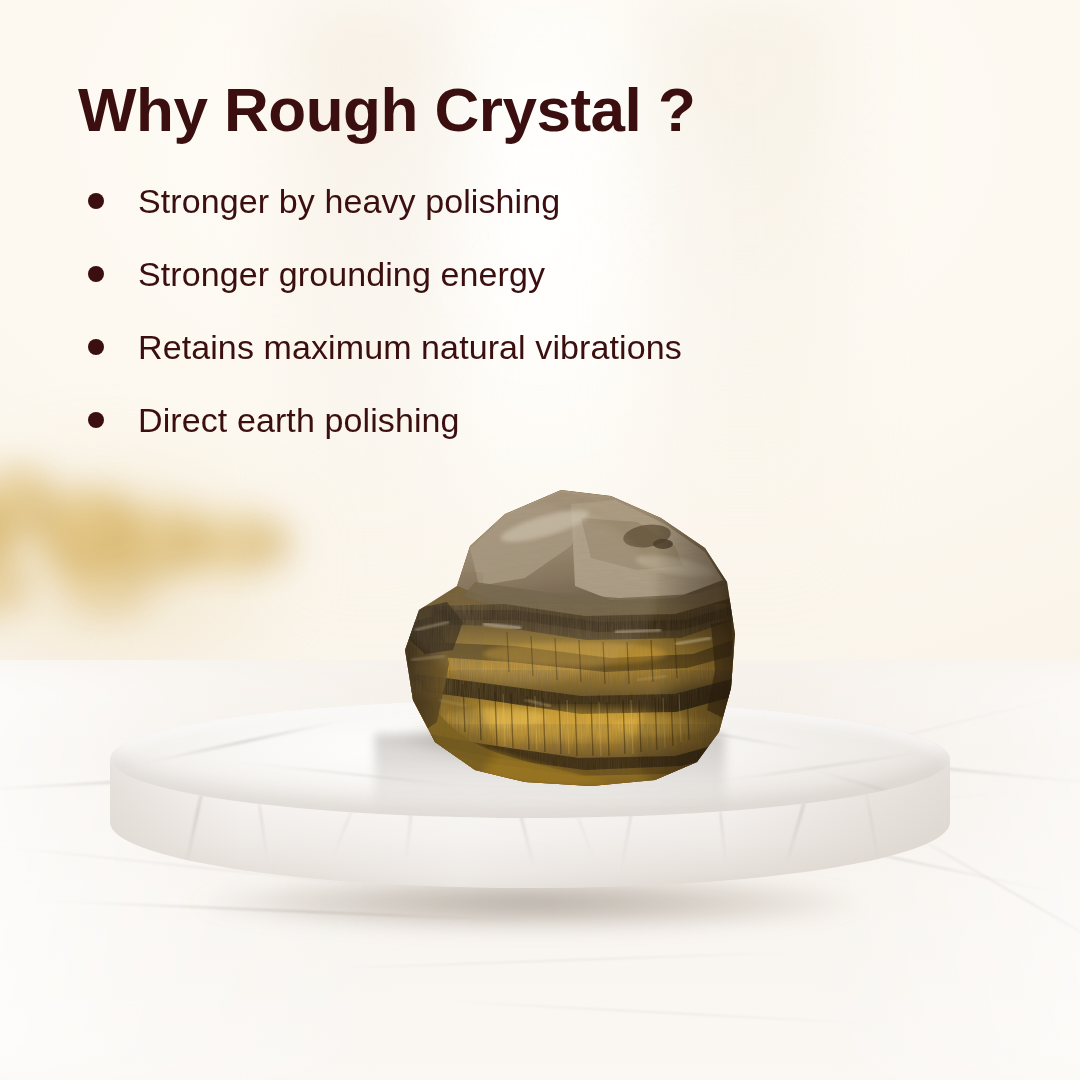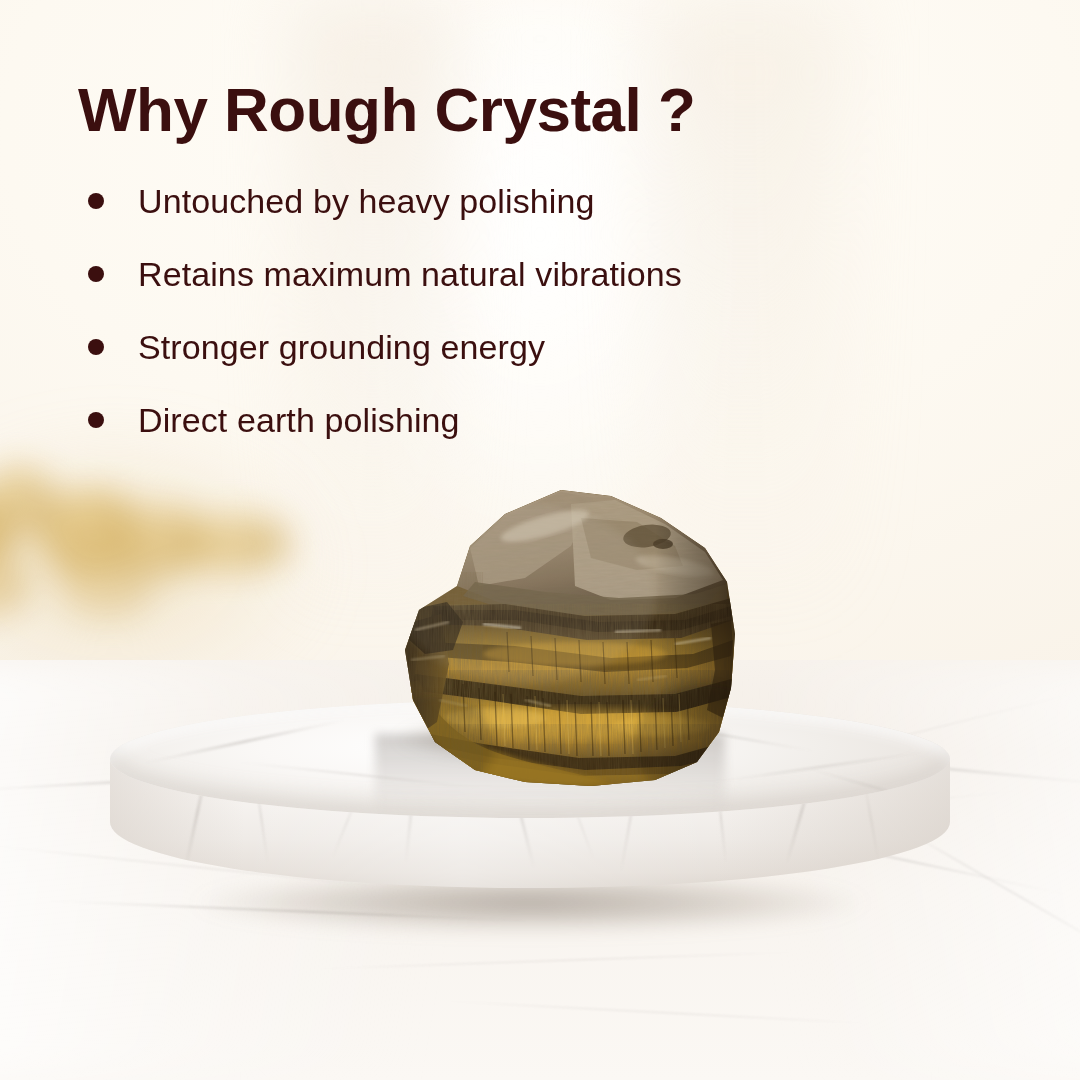--- a/index.html
+++ b/index.html
@@ -500,30 +500,30 @@
       </svg>
     </div>
   </div>
 
   <div class="text-block">
     <h1 class="headline">Why Rough Crystal ?</h1>
 
     <ul class="bullet-list">
       <li class="bullet-item">
         <span class="bullet-dot"></span>
-        <span class="bullet-text">Untouched by heavy polishing</span>
+        <span class="bullet-text">Stronger by heavy polishing</span>
+      </li>
+      <li class="bullet-item">
+        <span class="bullet-dot"></span>
+        <span class="bullet-text">Stronger grounding energy</span>
       </li>
       <li class="bullet-item">
         <span class="bullet-dot"></span>
         <span class="bullet-text">Retains maximum natural vibrations</span>
       </li>
       <li class="bullet-item">
         <span class="bullet-dot"></span>
-        <span class="bullet-text">Stronger grounding energy</span>
-      </li>
-      <li class="bullet-item">
-        <span class="bullet-dot"></span>
         <span class="bullet-text">Direct earth polishing</span>
       </li>
     </ul>
   </div>
 
 </div>
 
 </body></html>

